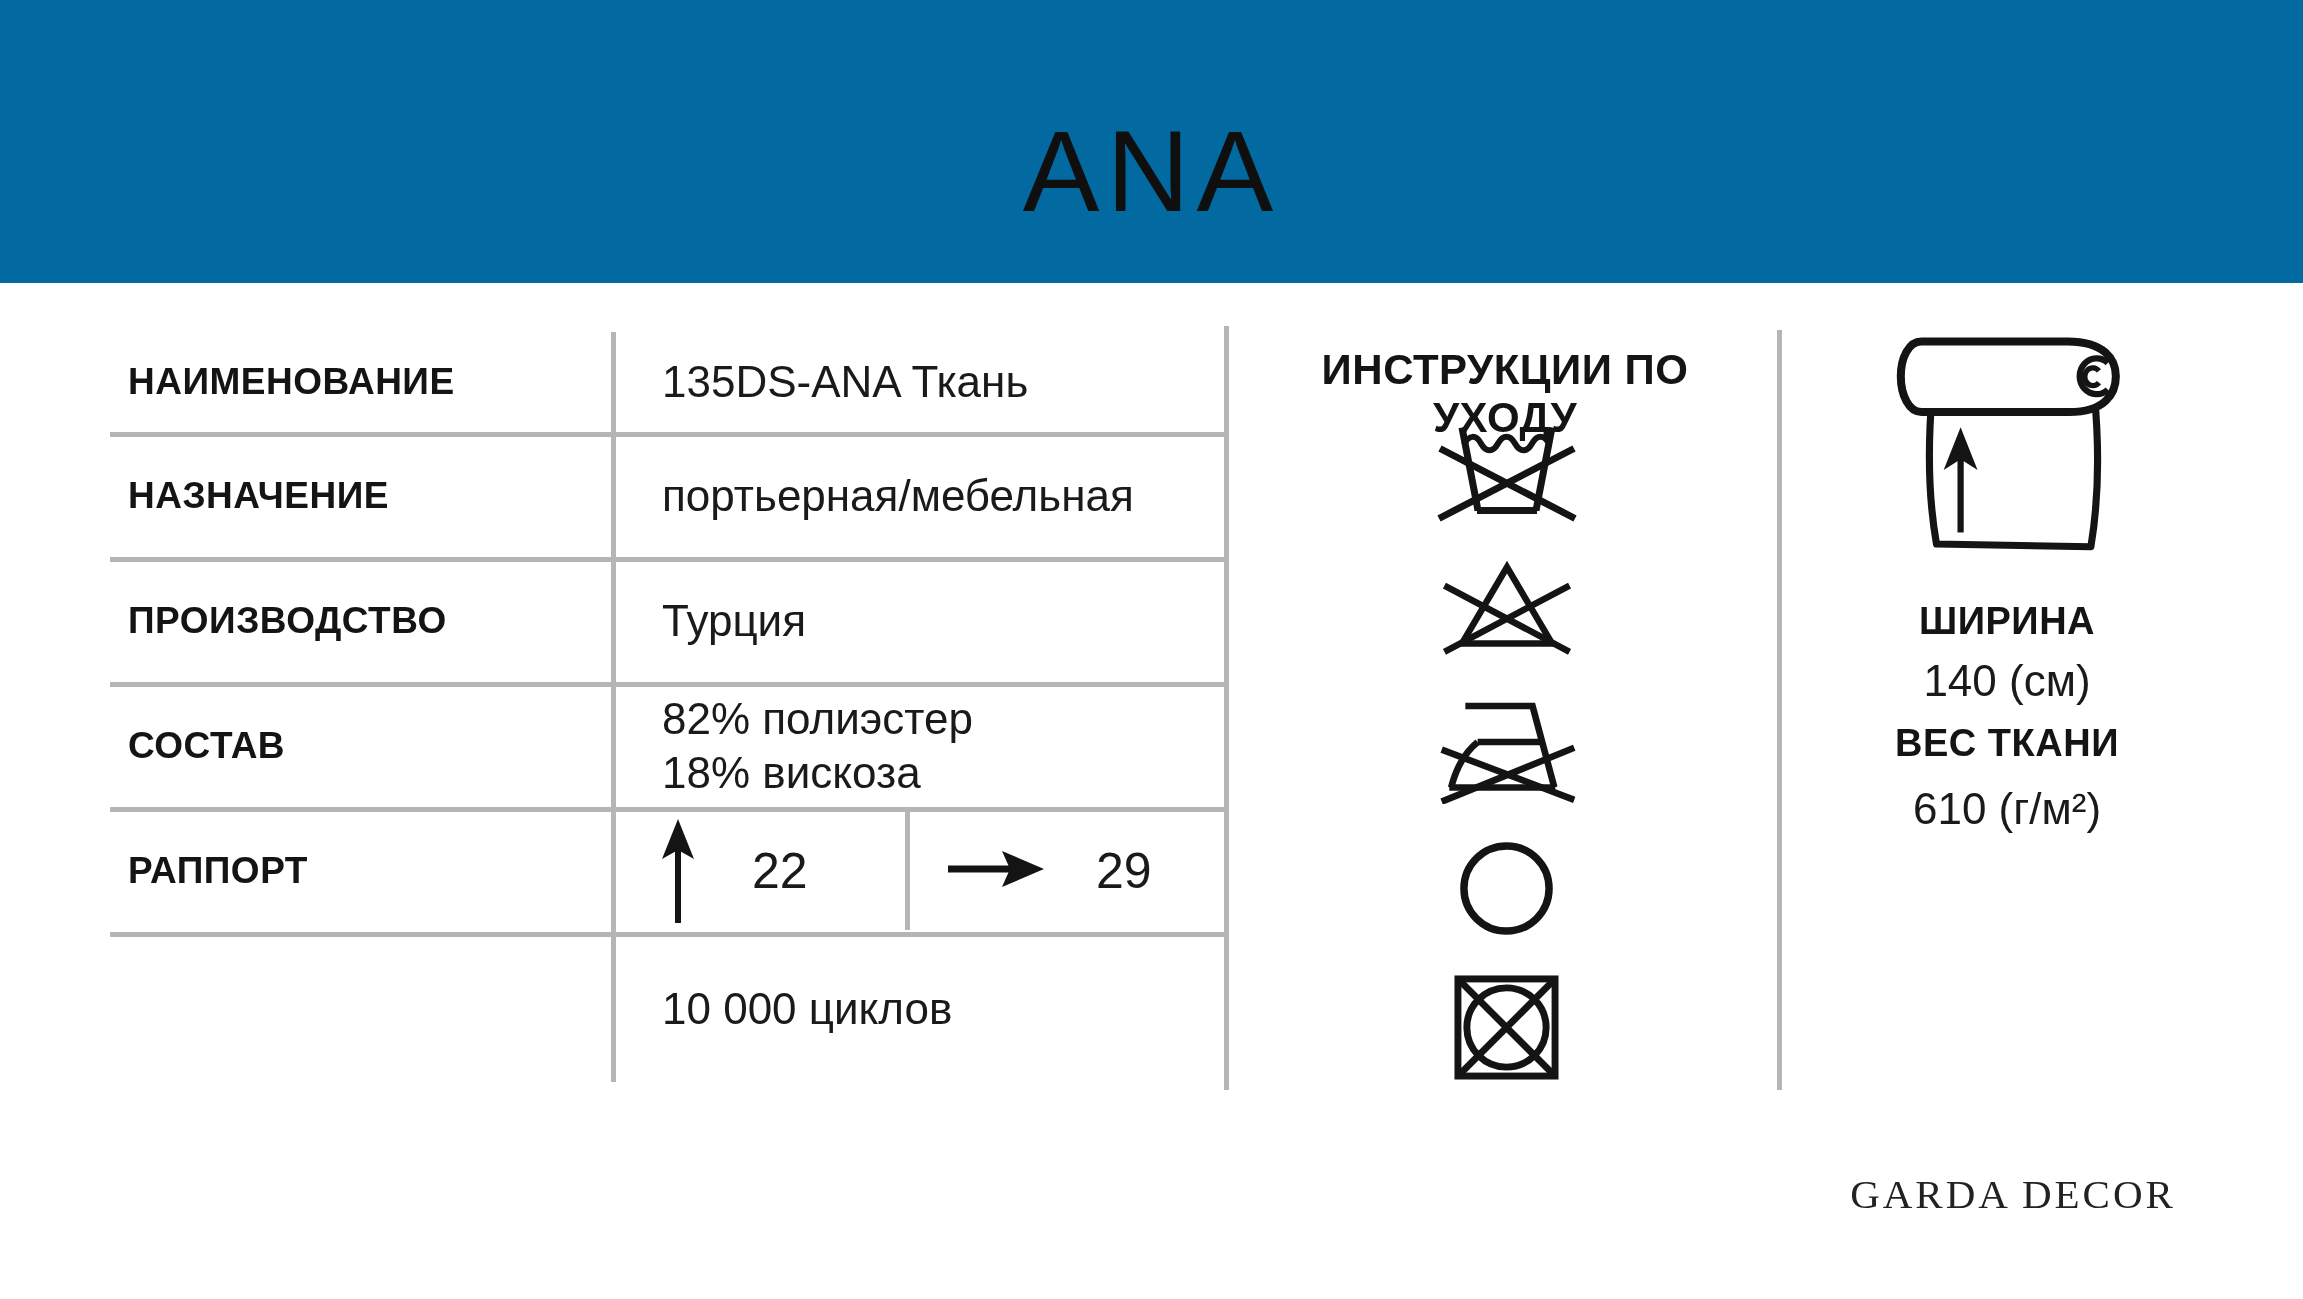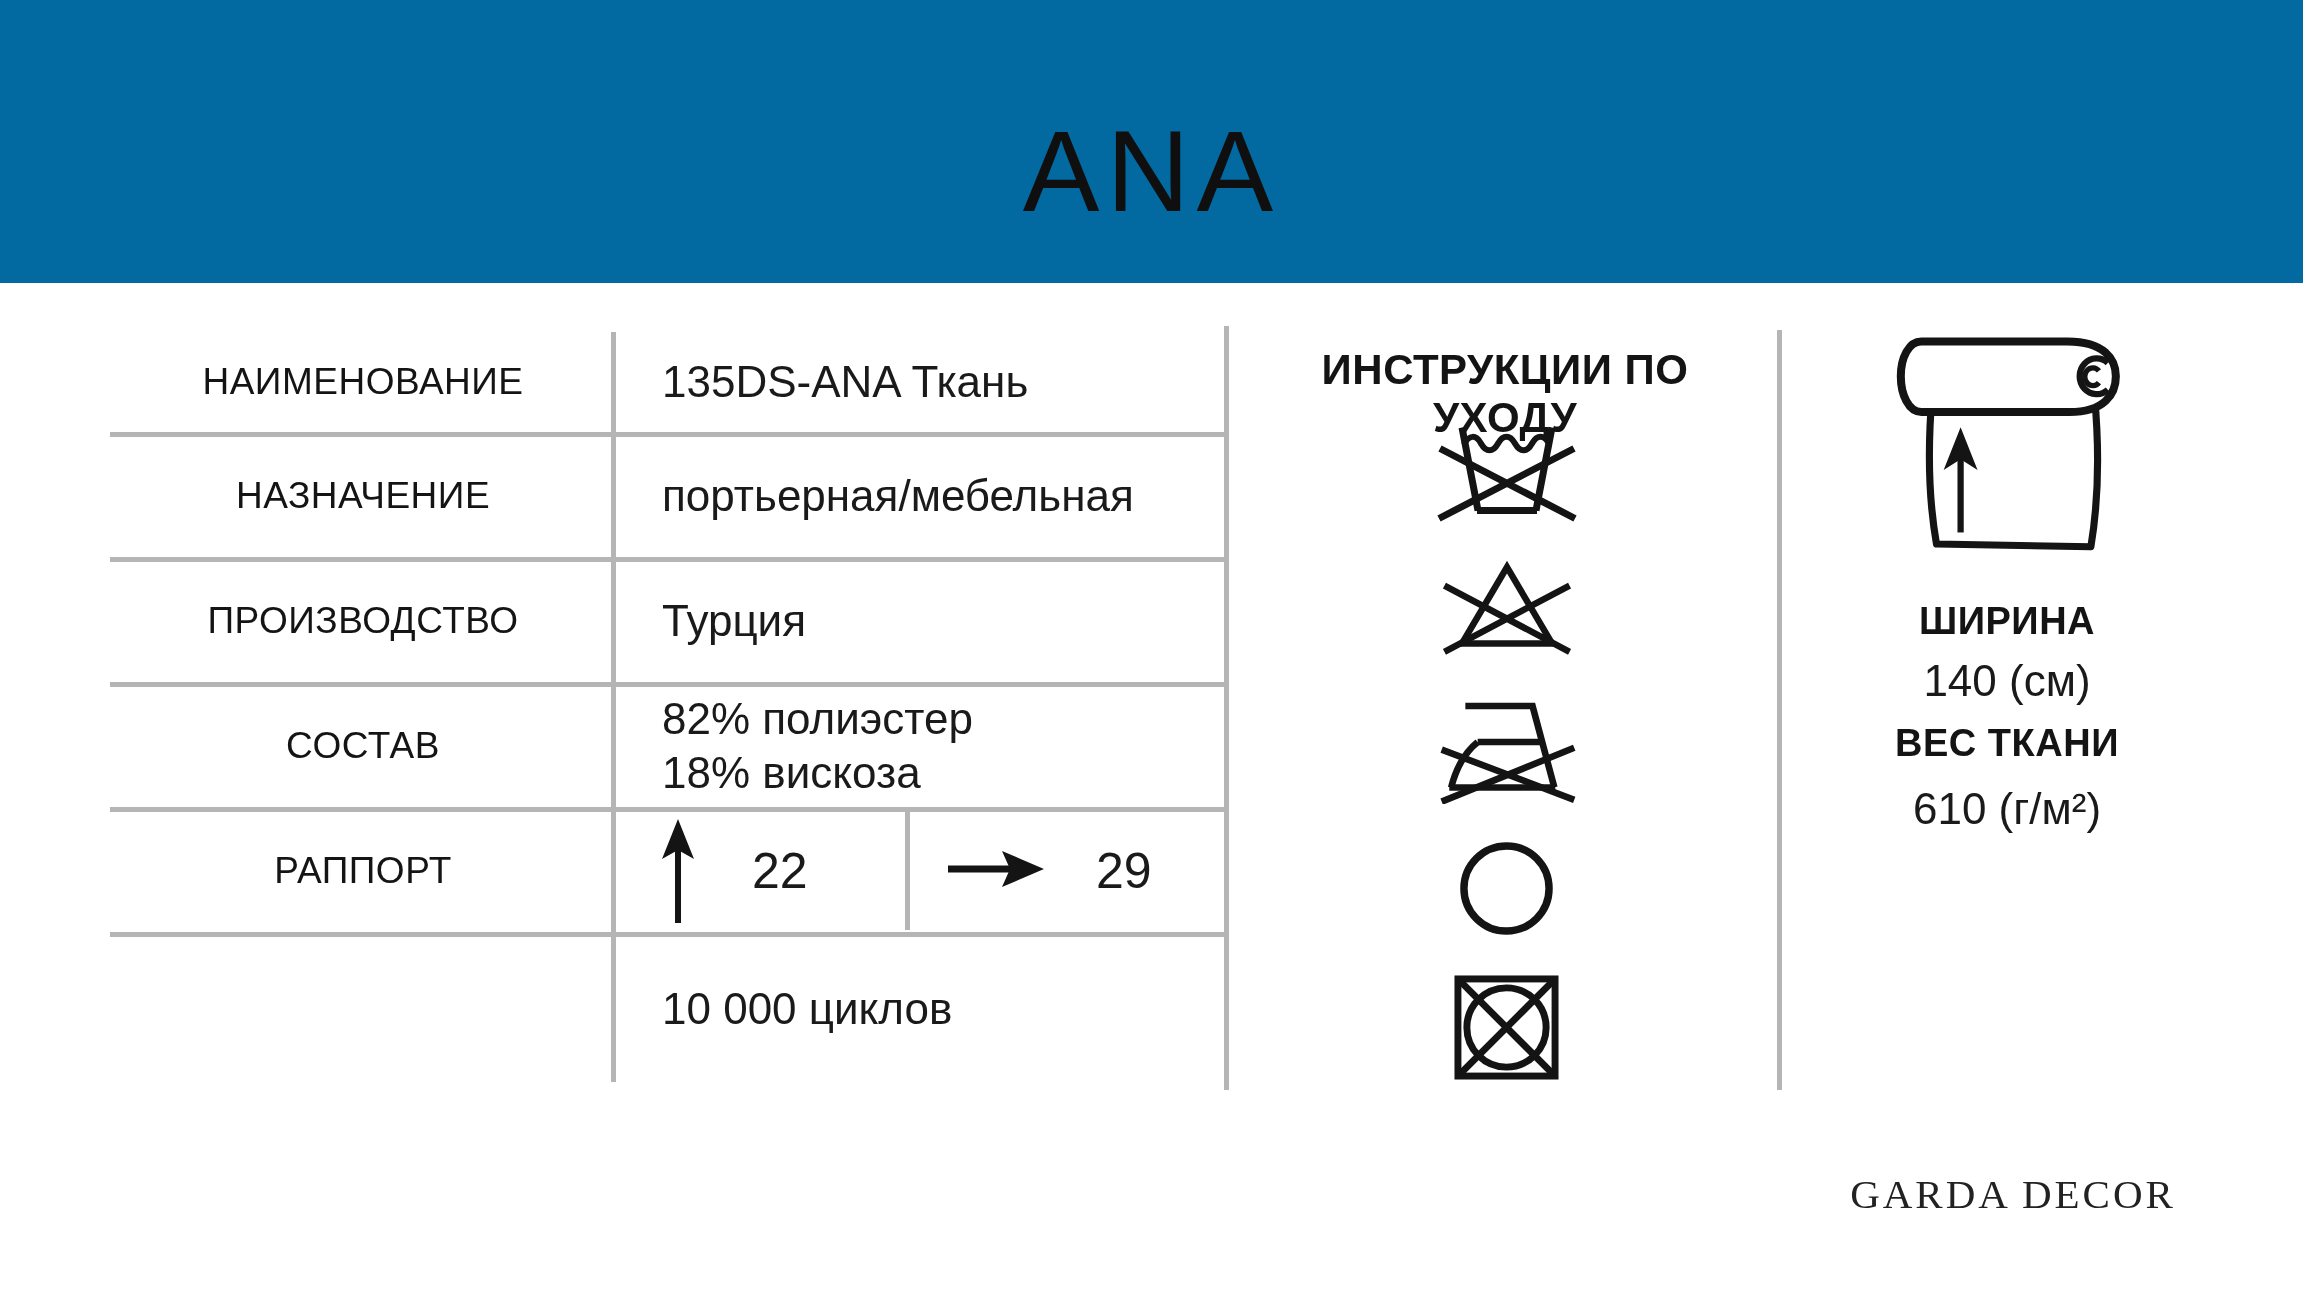--- a/index.html
+++ b/index.html
@@ -16,21 +16,21 @@
   .line { position:absolute; background:#b5b5b5; }
   .hl   { left:110px; width:1118px; height:5px; }
   .hl1 { top:432px; } .hl2 { top:557px; } .hl3 { top:682px; } .hl4 { top:807px; } .hl5 { top:932px; }
   .vl-col    { left:611px;  top:332px; width:5px; height:750px; }
   .vl-right  { left:1224px; top:326px; width:5px; height:764px; }
   .vl-rap    { left:905px;  top:810px; width:5px; height:120px; }
   .vl-mid    { left:1777px; top:330px; width:5px; height:760px; }
 
   
   .cell { position:absolute; display:flex; flex-direction:column; justify-content:center; }
-  .lab  { left:128px; width:470px; font-weight:400; font-size:37px; letter-spacing:.5px; color:#141414;text-align:center; }
+  .lab  { left:128px; width:470px; font-weight:700; font-size:37px; letter-spacing:.5px; color:#141414; }
   .val  { left:662px; width:550px; font-size:44px; font-weight:400; color:#1a1a1a; }
   .r1 { top:332px; height:100px; } .r2 { top:434px; height:123px; }
   .r3 { top:559px; height:123px; } .r4 { top:684px; height:123px; }
   .r5 { top:809px; height:123px; } .r6 { top:934px; height:150px; }
   .sublab { font-size:30px; margin-top:8px; }
   .val-line { line-height:54px; }
 
   
   .rap-arrow-v { position:absolute; left:655px; top:817px; width:46px; height:108px; }
   .rap-num-v   { position:absolute; left:752px; top:809px; height:123px; width:100px;

